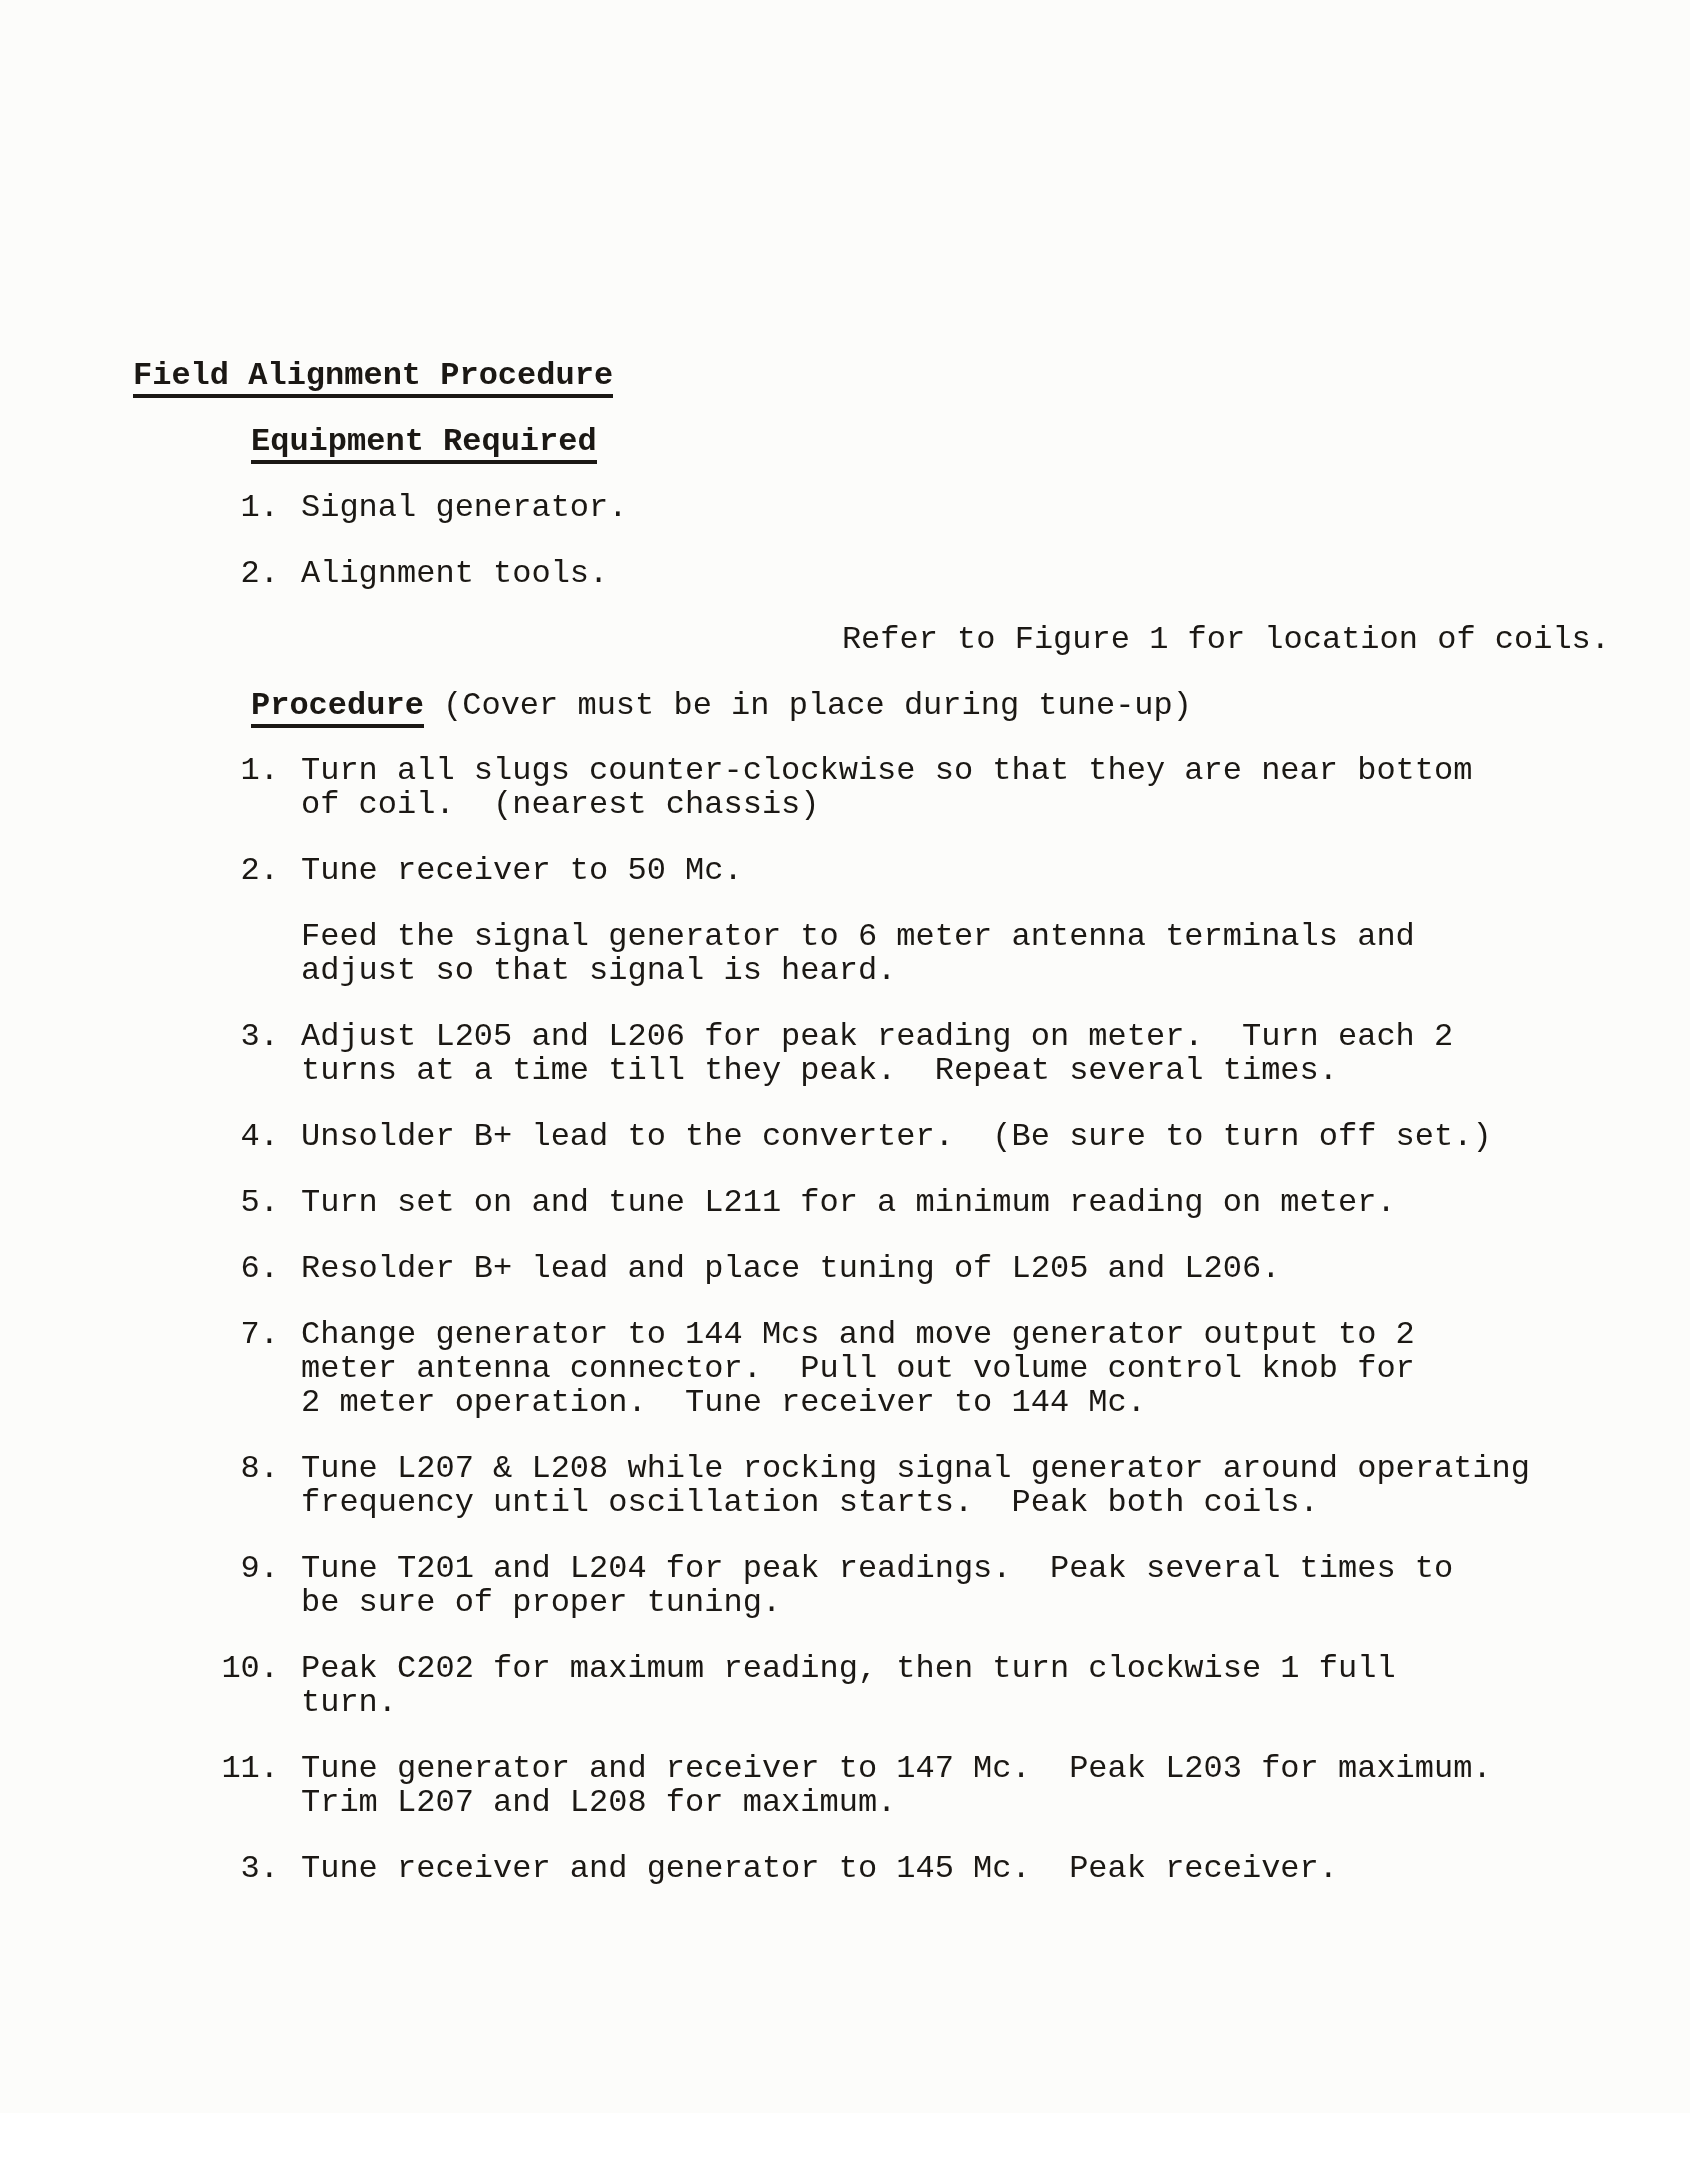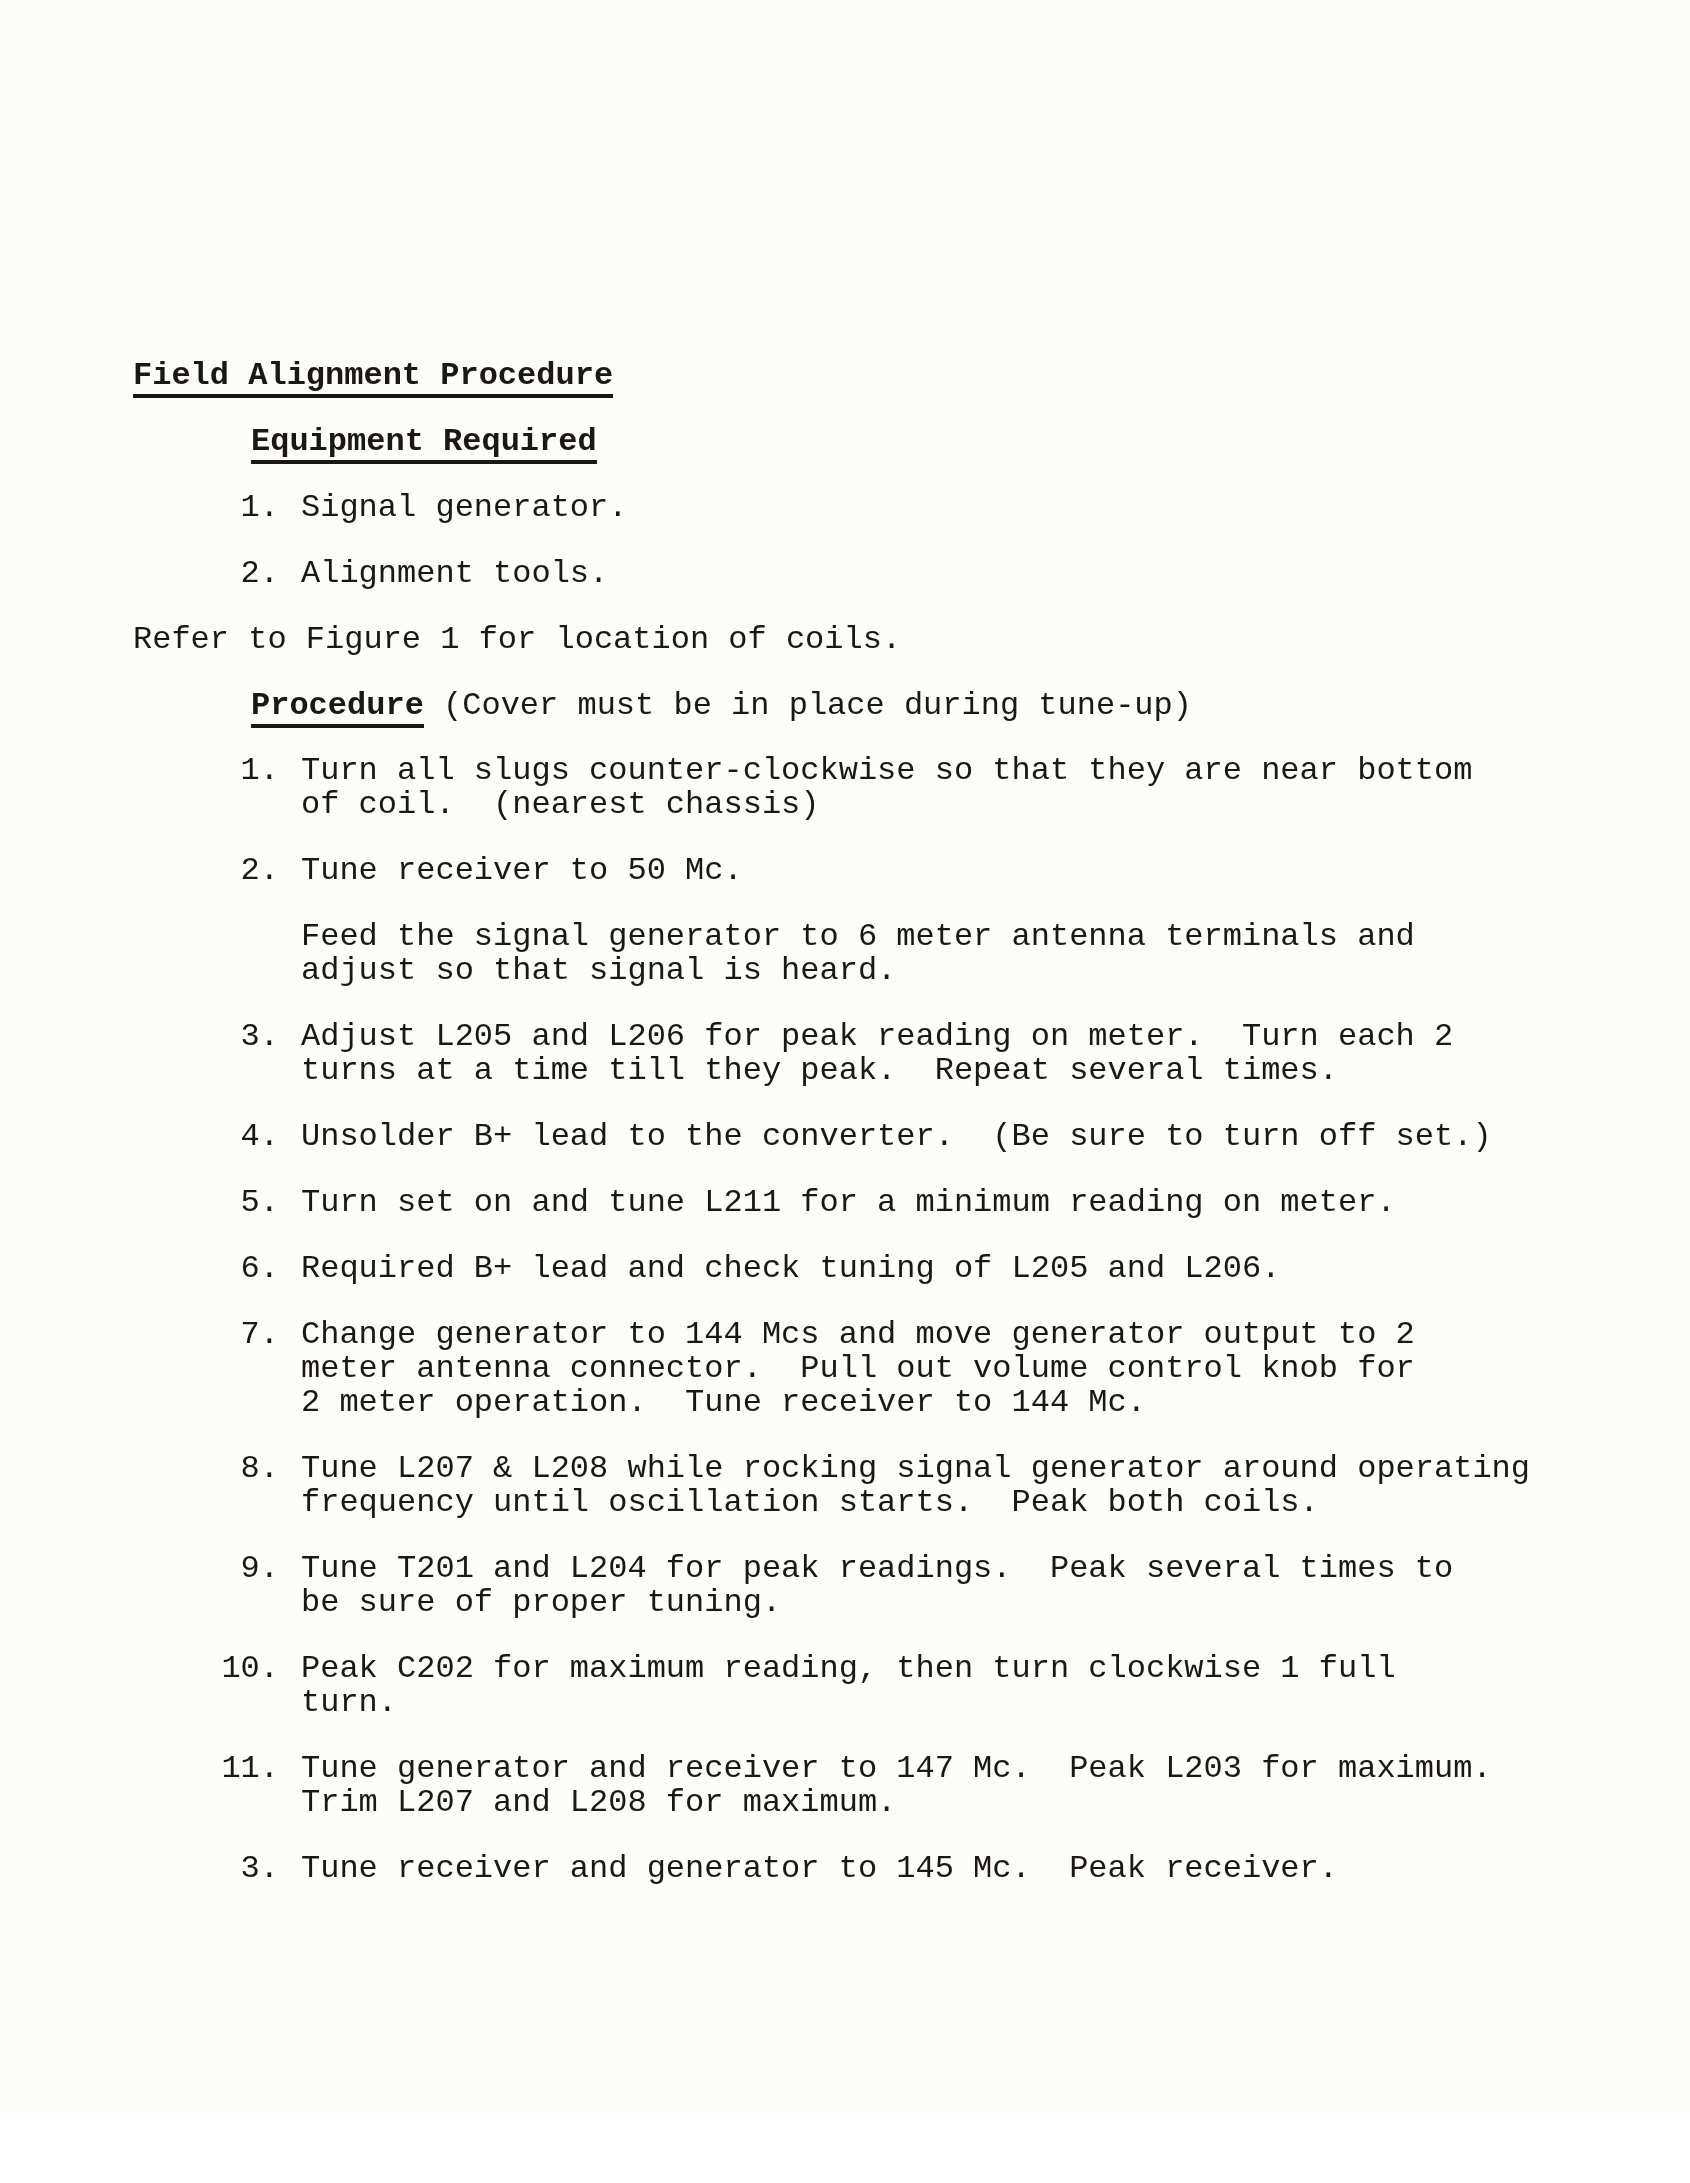--- a/index.html
+++ b/index.html
@@ -14,21 +14,21 @@
     height: 2113px;
     box-sizing: border-box;
     background: #fcfcfa;
     color: #1b1814;
     font-family: "Liberation Mono", "DejaVu Sans Mono", monospace;
     font-size: 32px;
     line-height: 34px;
     padding: 359px 80px 0 133px;
     overflow: hidden;
   }
-  .block { margin: 0 0 32px 0; }
+  .block { margin: 0 0 32px 0; text-align: right; }
   .heading-block { margin: 0 0 26.5px 0; font-size: 32px; }
   .indent-1 { margin-left: 118px; }
   .heading { font-weight: bold; }
   .underline {
     display: inline-block;
     border-bottom: 4px solid currentColor;
     padding-bottom: 1.3px;
   }
   .note { white-space: pre-wrap; }
   .steps { margin-left: 86px; }
@@ -95,21 +95,21 @@
     <div class="step">
       <span class="step-num">4.</span>
       <span class="step-text">Unsolder B+ lead to the converter.  (Be sure to turn off set.)</span>
     </div>
     <div class="step">
       <span class="step-num">5.</span>
       <span class="step-text">Turn set on and tune L211 for a minimum reading on meter.</span>
     </div>
     <div class="step">
       <span class="step-num">6.</span>
-      <span class="step-text">Required B+ lead and check tuning of L205 and L206.</span>
+      <span class="step-text">Resolder B+ lead and place tuning of L205 and L206.</span>
     </div>
     <div class="step">
       <span class="step-num">7.</span>
       <span class="step-text">Change generator to 144 Mcs and move generator output to 2
 meter antenna connector.  Pull out volume control knob for
 2 meter operation.  Tune receiver to 144 Mc.</span>
     </div>
     <div class="step">
       <span class="step-num">8.</span>
       <span class="step-text">Tune L207 &amp; L208 while rocking signal generator around operating

